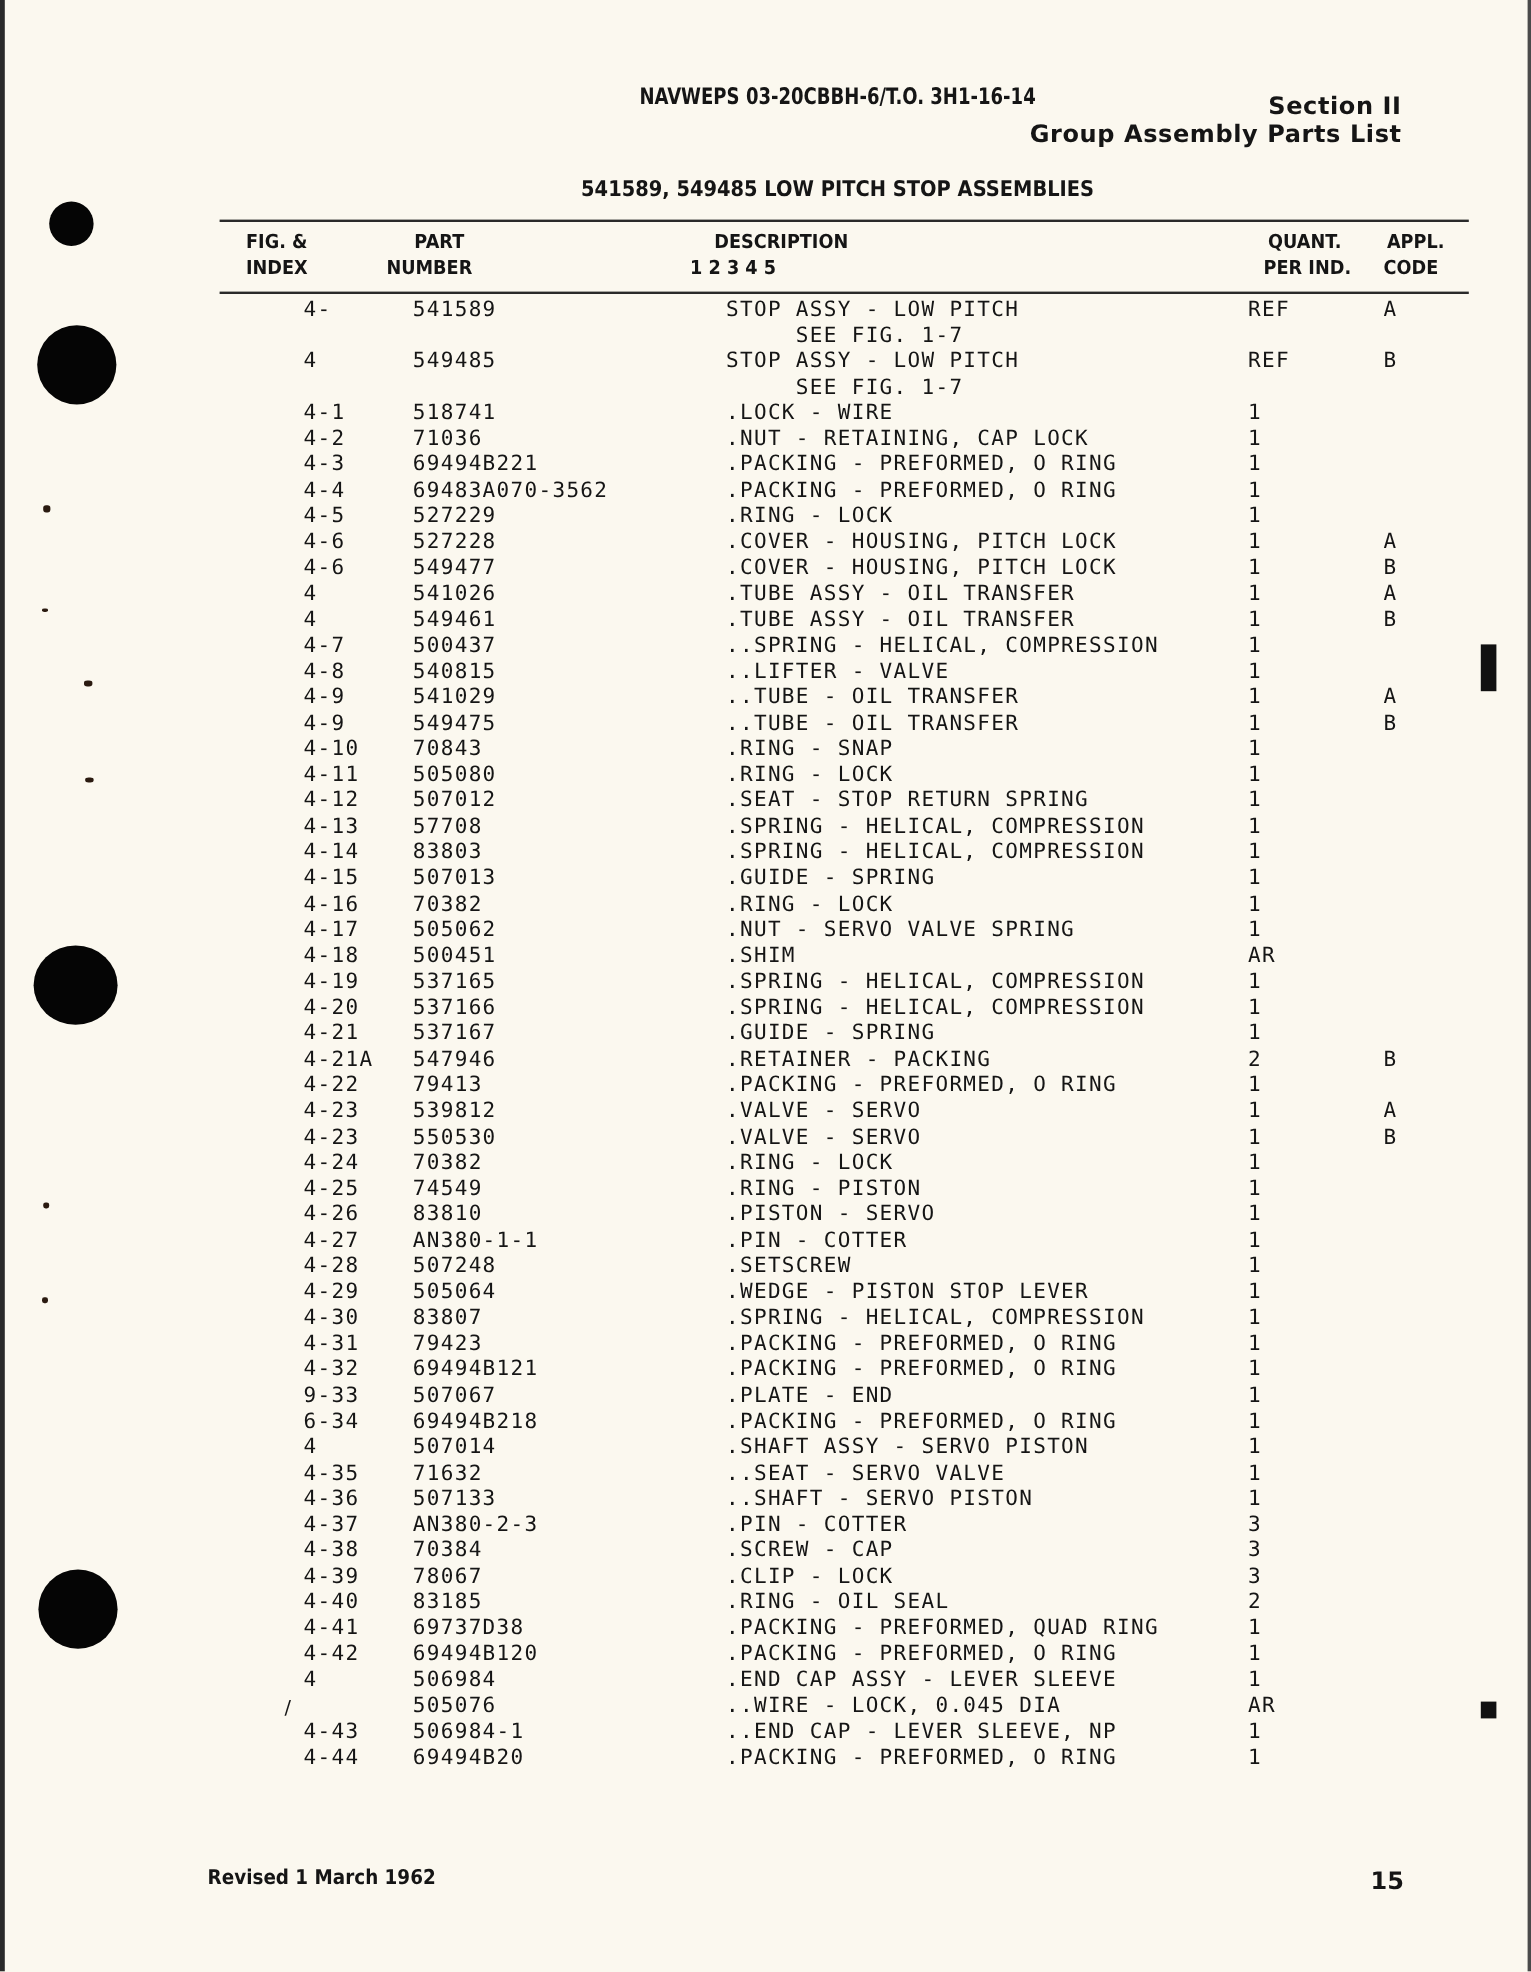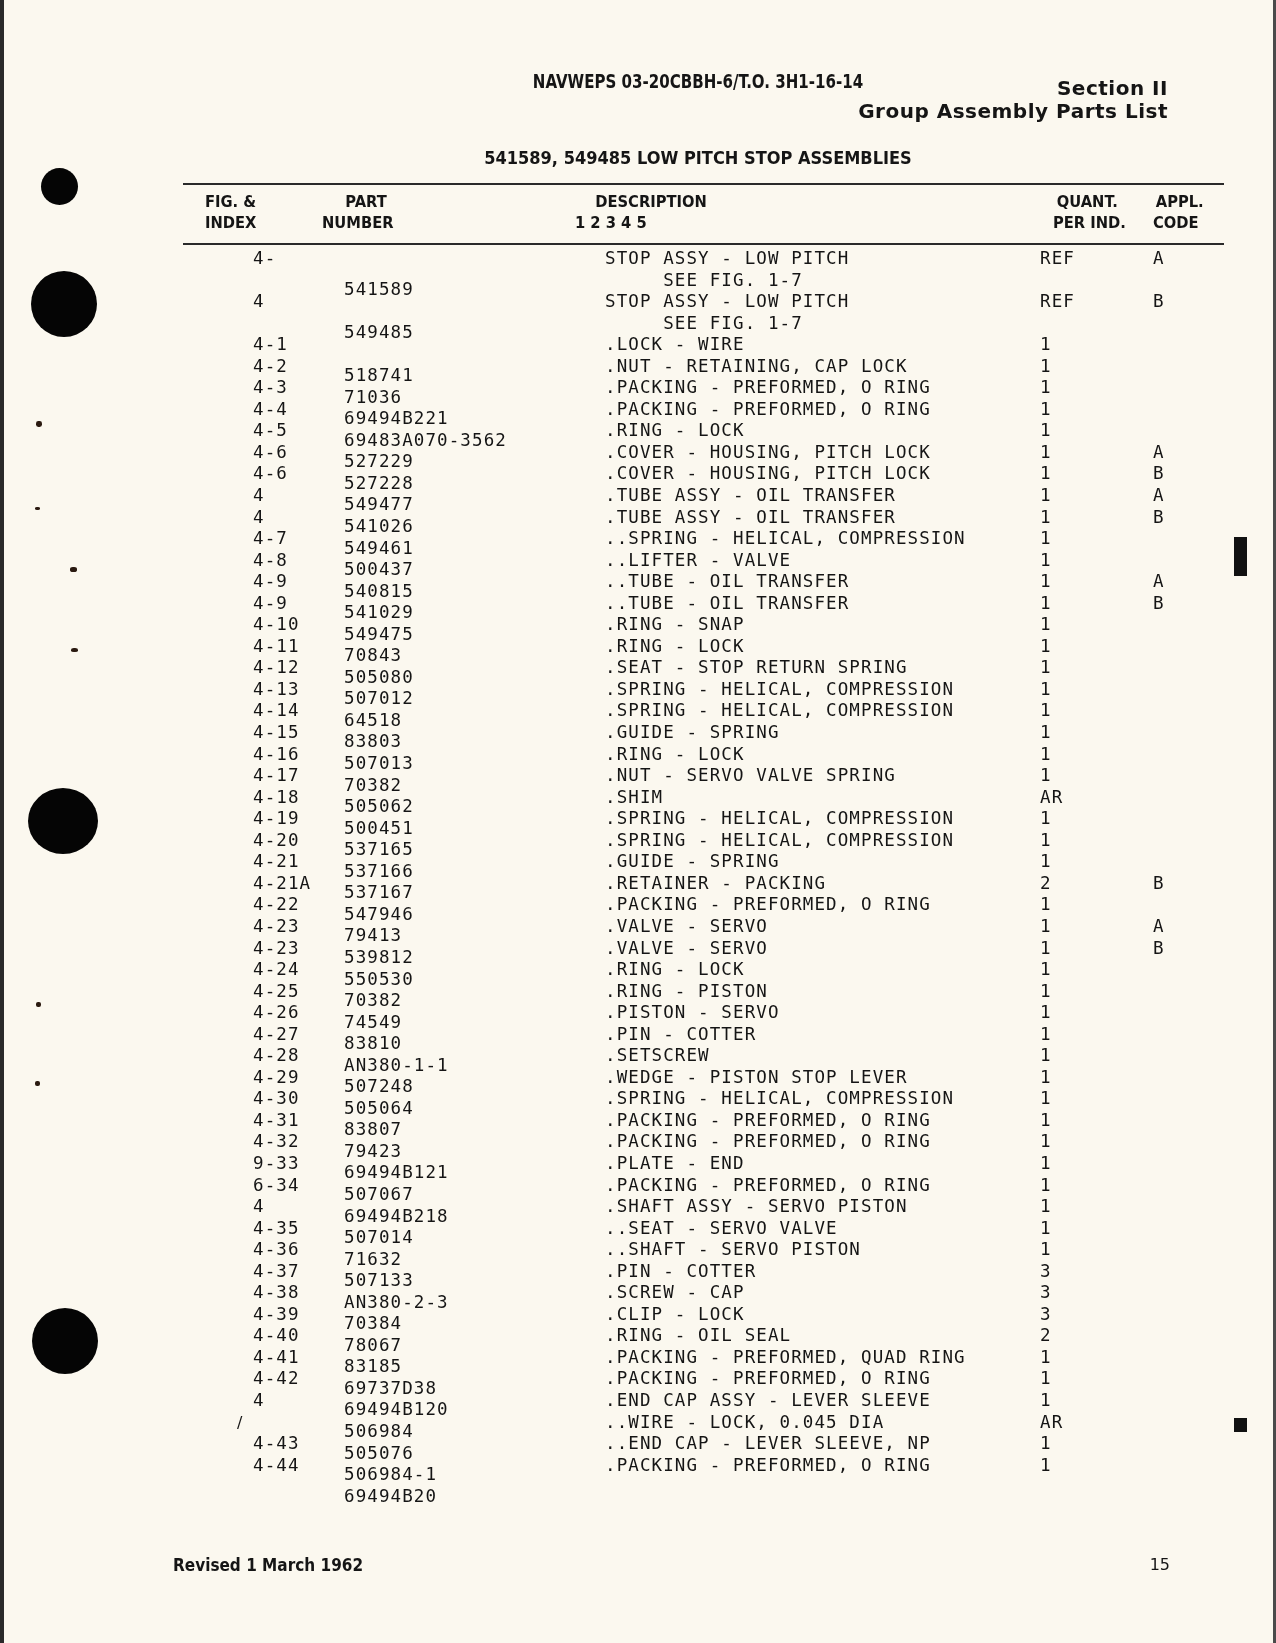--- a/index.html
+++ b/index.html
@@ -39,34 +39,34 @@
   }
 
   .rows { position: absolute; top: 248px; left: 0; width: 1276px; }
   .row {
     position: relative; height: 21.55px;
     font-family: "DejaVu Sans Mono", monospace; font-size: 17.5px; line-height: 21.55px;
     white-space: pre; letter-spacing: 1.1px;
   }
   .row span { position: absolute; top: 0; }
   .c-idx { left: 253px; }
-  .c-part { left: 344px; margin-top: 31px; }
+  .c-part { left: 344px; }
   .c-desc { left: 605px; }
   .c-qty { left: 1040px; width: 68px; text-align: left; }
   .c-code { left: 1153px; }
   .cont-mark { left: 237px; font-family: "DejaVu Sans", sans-serif; font-size: 16px; }
 
   .footer-left {
     position: absolute; top: 1555px; left: 173px;
     font-family: "DejaVu Sans", sans-serif; font-weight: bold; font-size: 17px;
     transform: scaleX(0.9); transform-origin: 0 0;
   }
   .footer-right {
     position: absolute; top: 1555px; right: 106px;
-    font-family: "DejaVu Sans", sans-serif; font-weight: normal; font-size: 16px;
+    font-family: "DejaVu Sans", sans-serif; font-weight: bold; font-size: 20px;
   }
 </style>
 </head>
 <body>
 
 <div class="edge-left"></div>
 <div class="edge-right"></div>
 
 <div class="hole" style="left:41px;top:168px;width:37px;height:37px;"></div>
 <div class="hole" style="left:31px;top:271px;width:66px;height:66px;"></div>
@@ -128,21 +128,21 @@
     <div class="row"><span class="c-idx">4-6</span><span class="c-part">549477</span><span class="c-desc">.COVER - HOUSING, PITCH LOCK</span><span class="c-qty">1</span><span class="c-code">B</span></div>
     <div class="row"><span class="c-idx">4</span><span class="c-part">541026</span><span class="c-desc">.TUBE ASSY - OIL TRANSFER</span><span class="c-qty">1</span><span class="c-code">A</span></div>
     <div class="row"><span class="c-idx">4</span><span class="c-part">549461</span><span class="c-desc">.TUBE ASSY - OIL TRANSFER</span><span class="c-qty">1</span><span class="c-code">B</span></div>
     <div class="row"><span class="c-idx">4-7</span><span class="c-part">500437</span><span class="c-desc">..SPRING - HELICAL, COMPRESSION</span><span class="c-qty">1</span><span class="c-code"></span></div>
     <div class="row"><span class="c-idx">4-8</span><span class="c-part">540815</span><span class="c-desc">..LIFTER - VALVE</span><span class="c-qty">1</span><span class="c-code"></span></div>
     <div class="row"><span class="c-idx">4-9</span><span class="c-part">541029</span><span class="c-desc">..TUBE - OIL TRANSFER</span><span class="c-qty">1</span><span class="c-code">A</span></div>
     <div class="row"><span class="c-idx">4-9</span><span class="c-part">549475</span><span class="c-desc">..TUBE - OIL TRANSFER</span><span class="c-qty">1</span><span class="c-code">B</span></div>
     <div class="row"><span class="c-idx">4-10</span><span class="c-part">70843</span><span class="c-desc">.RING - SNAP</span><span class="c-qty">1</span><span class="c-code"></span></div>
     <div class="row"><span class="c-idx">4-11</span><span class="c-part">505080</span><span class="c-desc">.RING - LOCK</span><span class="c-qty">1</span><span class="c-code"></span></div>
     <div class="row"><span class="c-idx">4-12</span><span class="c-part">507012</span><span class="c-desc">.SEAT - STOP RETURN SPRING</span><span class="c-qty">1</span><span class="c-code"></span></div>
-    <div class="row"><span class="c-idx">4-13</span><span class="c-part">64518</span><span class="c-desc">.SPRING - HELICAL, COMPRESSION</span><span class="c-qty">1</span><span class="c-code"></span></div>
+    <div class="row"><span class="c-idx">4-13</span><span class="c-part">57708</span><span class="c-desc">.SPRING - HELICAL, COMPRESSION</span><span class="c-qty">1</span><span class="c-code"></span></div>
     <div class="row"><span class="c-idx">4-14</span><span class="c-part">83803</span><span class="c-desc">.SPRING - HELICAL, COMPRESSION</span><span class="c-qty">1</span><span class="c-code"></span></div>
     <div class="row"><span class="c-idx">4-15</span><span class="c-part">507013</span><span class="c-desc">.GUIDE - SPRING</span><span class="c-qty">1</span><span class="c-code"></span></div>
     <div class="row"><span class="c-idx">4-16</span><span class="c-part">70382</span><span class="c-desc">.RING - LOCK</span><span class="c-qty">1</span><span class="c-code"></span></div>
     <div class="row"><span class="c-idx">4-17</span><span class="c-part">505062</span><span class="c-desc">.NUT - SERVO VALVE SPRING</span><span class="c-qty">1</span><span class="c-code"></span></div>
     <div class="row"><span class="c-idx">4-18</span><span class="c-part">500451</span><span class="c-desc">.SHIM</span><span class="c-qty">AR</span><span class="c-code"></span></div>
     <div class="row"><span class="c-idx">4-19</span><span class="c-part">537165</span><span class="c-desc">.SPRING - HELICAL, COMPRESSION</span><span class="c-qty">1</span><span class="c-code"></span></div>
     <div class="row"><span class="c-idx">4-20</span><span class="c-part">537166</span><span class="c-desc">.SPRING - HELICAL, COMPRESSION</span><span class="c-qty">1</span><span class="c-code"></span></div>
     <div class="row"><span class="c-idx">4-21</span><span class="c-part">537167</span><span class="c-desc">.GUIDE - SPRING</span><span class="c-qty">1</span><span class="c-code"></span></div>
     <div class="row"><span class="c-idx">4-21A</span><span class="c-part">547946</span><span class="c-desc">.RETAINER - PACKING</span><span class="c-qty">2</span><span class="c-code">B</span></div>
     <div class="row"><span class="c-idx">4-22</span><span class="c-part">79413</span><span class="c-desc">.PACKING - PREFORMED, O RING</span><span class="c-qty">1</span><span class="c-code"></span></div>

